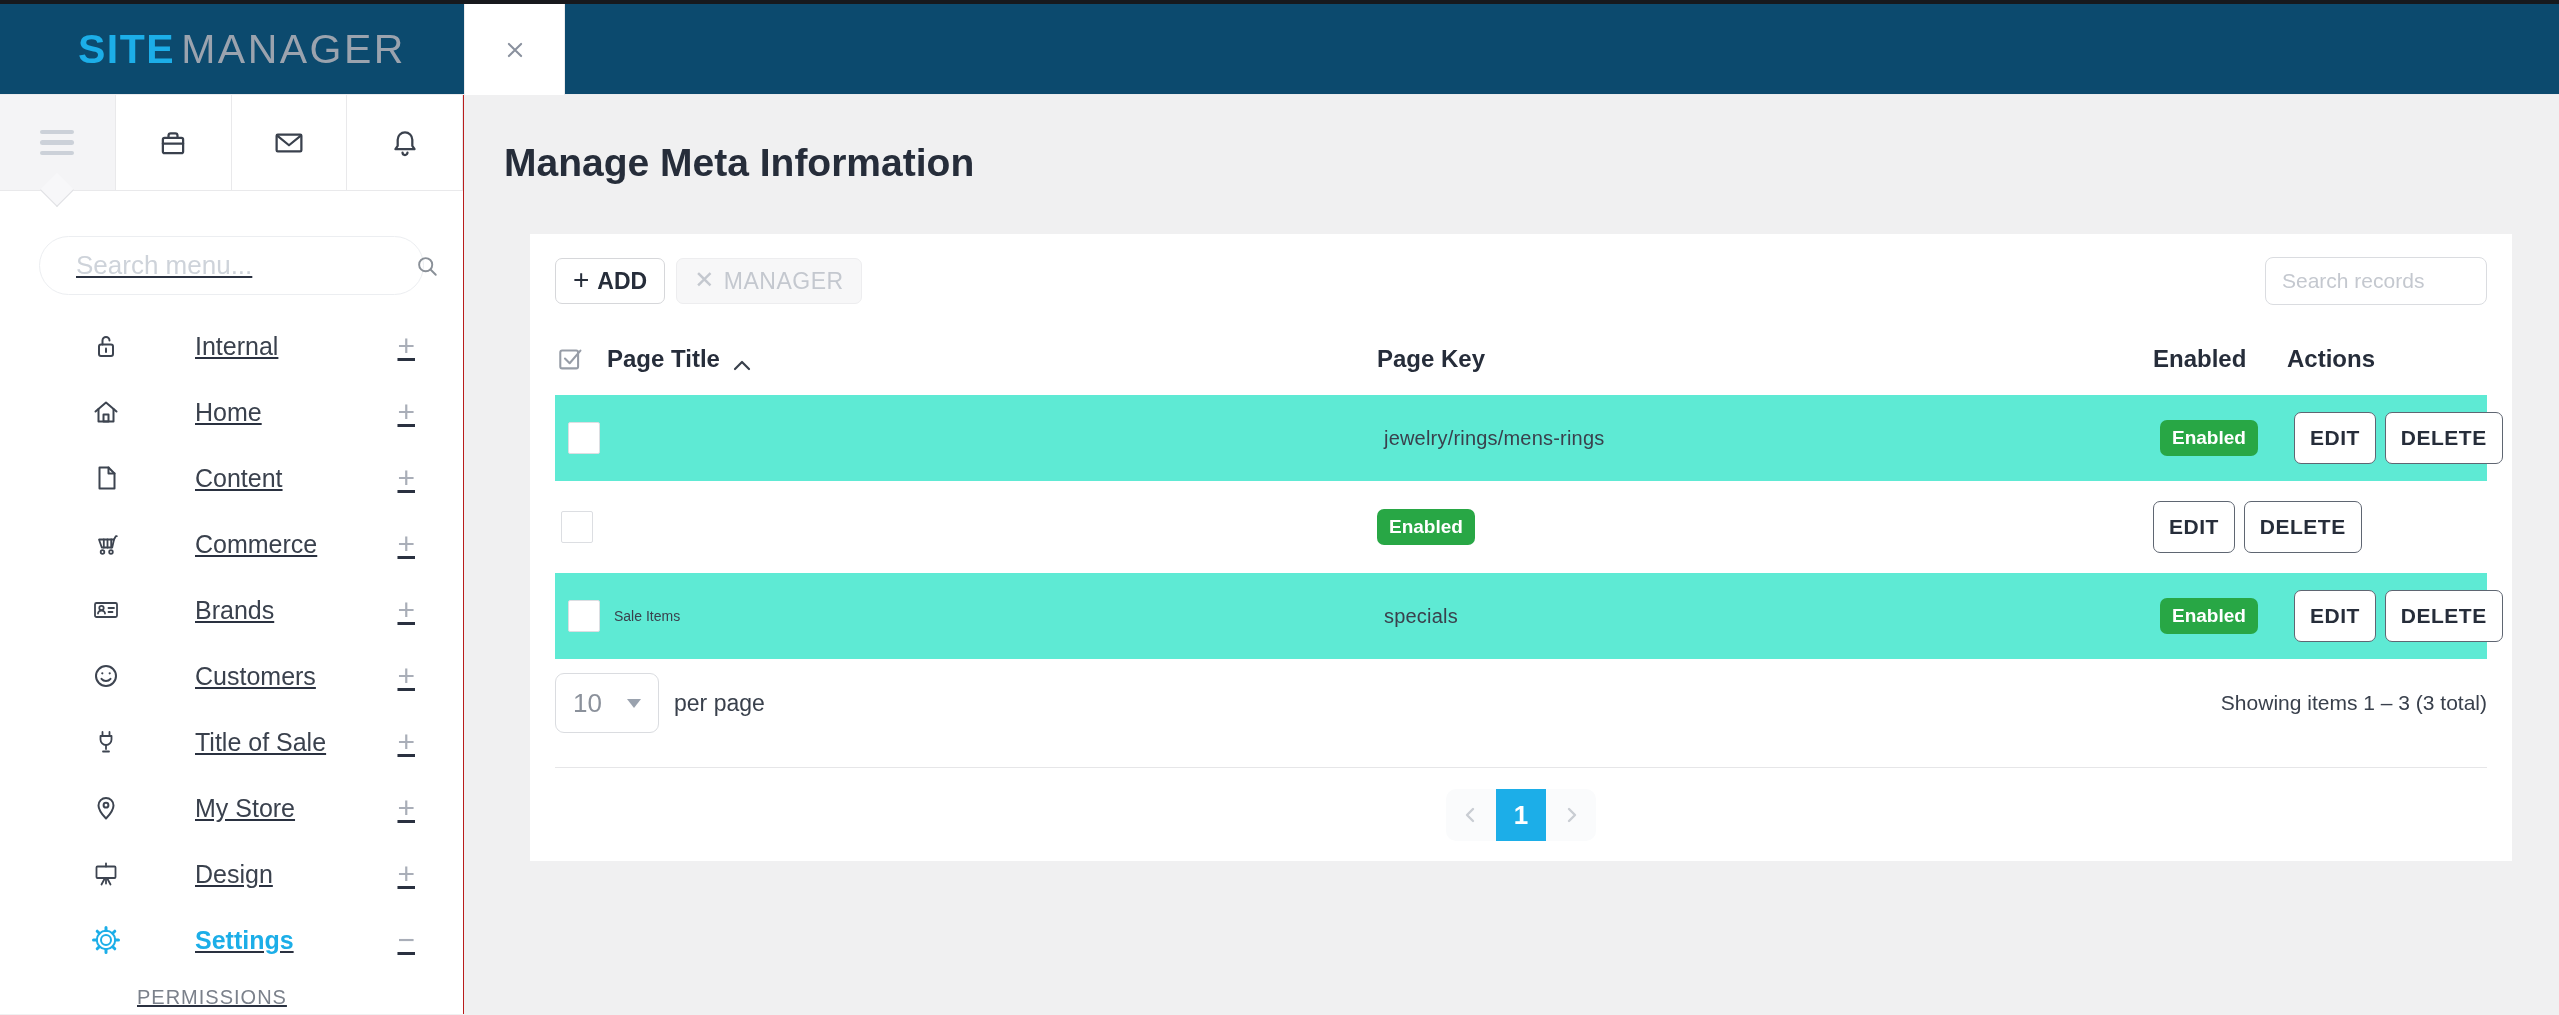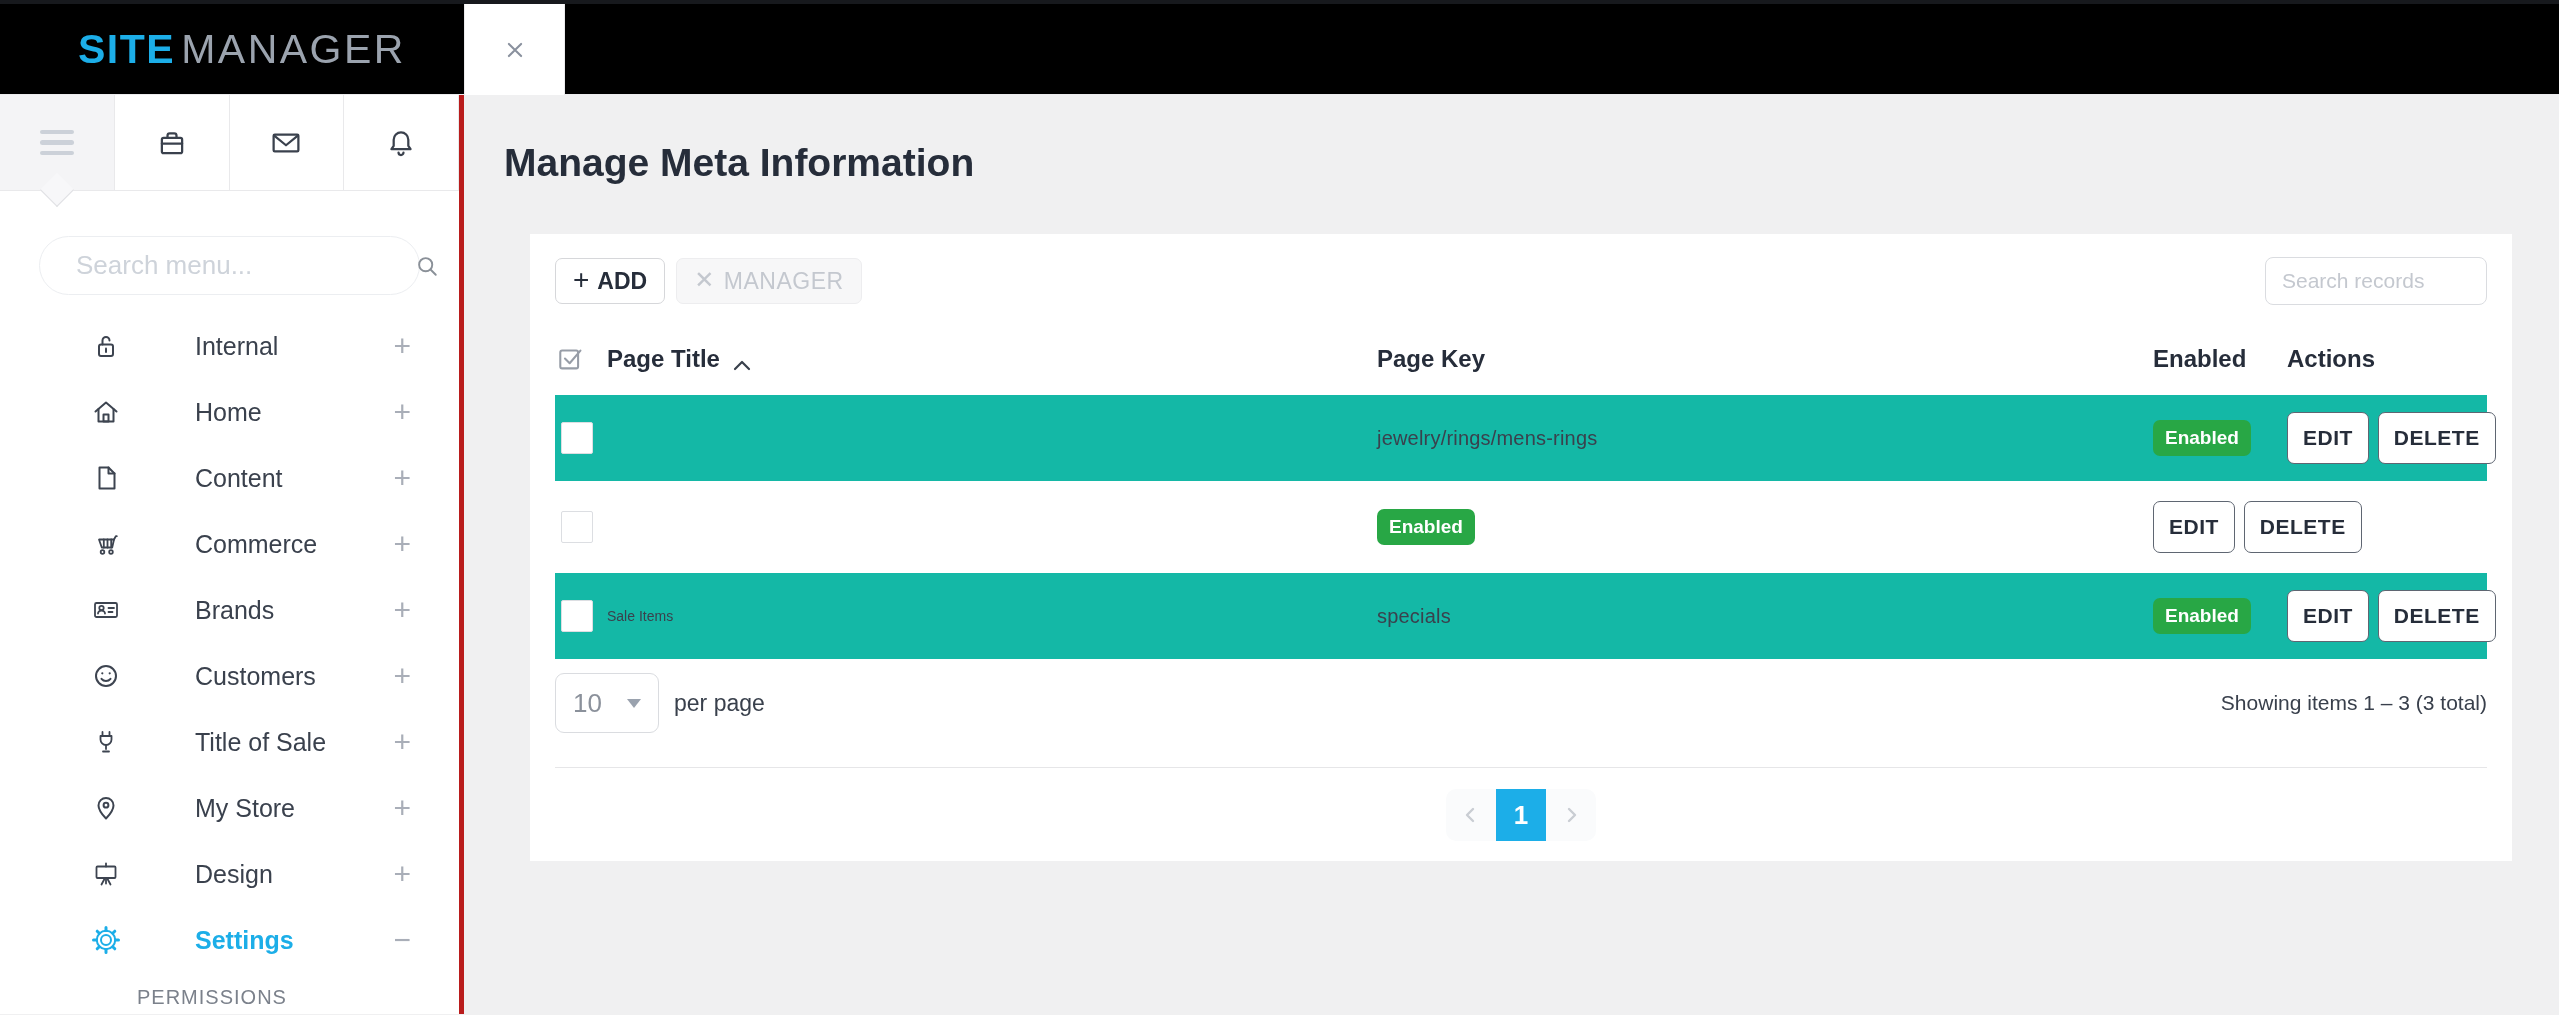--- a/index.html
+++ b/index.html
@@ -3,30 +3,30 @@
 <meta charset="utf-8">
 <style>
   html,body{margin:0;padding:0;}
   body{
     width:2559px;height:1015px;position:relative;overflow:hidden;
     font-family:"Liberation Sans","DejaVu Sans",sans-serif;
     background:#f0f0f1;color:#2a3140;
   }
   
   .top-strip{position:absolute;top:0;left:0;width:2559px;height:4px;background:#17191d;z-index:5;}
-  .header{position:absolute;top:0;left:0;width:2559px;height:95px;background:#000000;border-bottom:1px solid #ececee;box-sizing:border-box;z-index:2;}
+  .header{position:absolute;top:0;left:0;width:2559px;height:95px;background:#0c4a6e;border-bottom:1px solid #ececee;box-sizing:border-box;z-index:2;}
   .logo{position:absolute;left:78px;top:4px;height:91px;display:flex;align-items:center;font-size:41px;}
   .logo .site{color:#1caee8;font-weight:bold;letter-spacing:1.5px;}
   .logo .manager{color:#9ba3ae;letter-spacing:2.5px;margin-left:6px;}
   .tab-close{position:absolute;left:464px;top:4px;width:99px;height:91px;background:#fff;
     border-left:1px solid #ebebed;border-right:1px solid #ebebed;
     display:flex;align-items:center;justify-content:center;cursor:pointer;}
   .tab-close svg{color:#8a919e;}
   
-  .sidebar{position:absolute;left:0;top:95px;bottom:1px;width:464px;background:#fff;border-right:5px solid #b91c1c;box-sizing:border-box;z-index:1;}
+  .sidebar{position:absolute;left:0;top:95px;bottom:1px;width:464px;background:#fff;border-right:1px solid #b91c1c;box-sizing:border-box;z-index:1;text-decoration:underline;}
   .icon-toolbar{height:95px;display:flex;border-bottom:1px solid #e9e9eb;position:relative;}
   .icon-cell{width:116px;height:100%;display:flex;align-items:center;justify-content:center;border-right:1px solid #e9e9eb;background:#fff;cursor:pointer;box-sizing:border-box;}
   .icon-cell.active{background:#f4f4f6;}
   .icon-cell svg{color:#3a414d;}
   .hamburger{display:flex;flex-direction:column;gap:6px;}
   .hamburger i{display:block;width:34px;height:4.5px;border-radius:2.5px;background:#ccd1d9;}
   .notch{position:absolute;left:45px;top:83px;width:23px;height:23px;background:#f7f7f9;
     border-right:1px solid #dfe0e3;border-bottom:1px solid #dfe0e3;transform:rotate(45deg);z-index:3;}
   .search-pill{margin:45px 39px 0 39px;height:59px;border:1px solid #eceef1;border-radius:31px;
     display:flex;align-items:center;padding:0 24px 0 34px;box-sizing:border-box;}
@@ -55,21 +55,21 @@
   .btn-remove .x{font-size:24px;line-height:1;margin-top:-2px;}
   .search-records{margin-left:auto;width:222px;height:48px;border:1px solid #dadce0;border-radius:8px;
     padding:0 16px;font-size:21px;font-family:inherit;color:#3a414d;box-sizing:border-box;outline:none;}
   .search-records::placeholder{color:#c4c8cf;}
   .grid{display:grid;grid-template-columns:52px 770px 776px 134px 1fr;align-items:center;}
   .thead{margin-top:18px;height:72px;font-size:24px;font-weight:bold;color:#262d3a;}
   .th-title{display:flex;align-items:flex-end;gap:12px;cursor:pointer;}
   .th-title svg{color:#39404c;margin-top:2px;}
   .th-check svg{color:#979da7;display:block;margin-left:2px;}
   .row{height:86px;margin-bottom:3px;}
-  .row-gray{background:#14b8a6;}
+  .row-gray{background:#5eead4;padding-left:7px;}
   .row-white{background:#fff;}
   .row-check{width:30px;height:30px;background:#fff;border:1px solid #dcdee2;border-radius:2px;margin-left:6px;cursor:pointer;}
   .cell-title{font-size:14px;color:#3a414d;}
   .cell-key{font-size:20px;color:#3a414d;letter-spacing:0.2px;}
   .badge{display:inline-block;background:#28a745;color:#fff;font-size:19px;font-weight:bold;
     padding:7px 12px;border-radius:7px;}
   .cell-actions{display:flex;align-items:center;}
   .btn-action{height:52px;padding:0 15px;background:#fff;border:1.5px solid #5f6672;border-radius:7px;
     font-size:21px;font-weight:bold;color:#262d3a;letter-spacing:0.5px;margin-right:9px;display:inline-flex;align-items:center;}
   .pagerow{margin-top:14px;height:60px;display:flex;align-items:center;}

